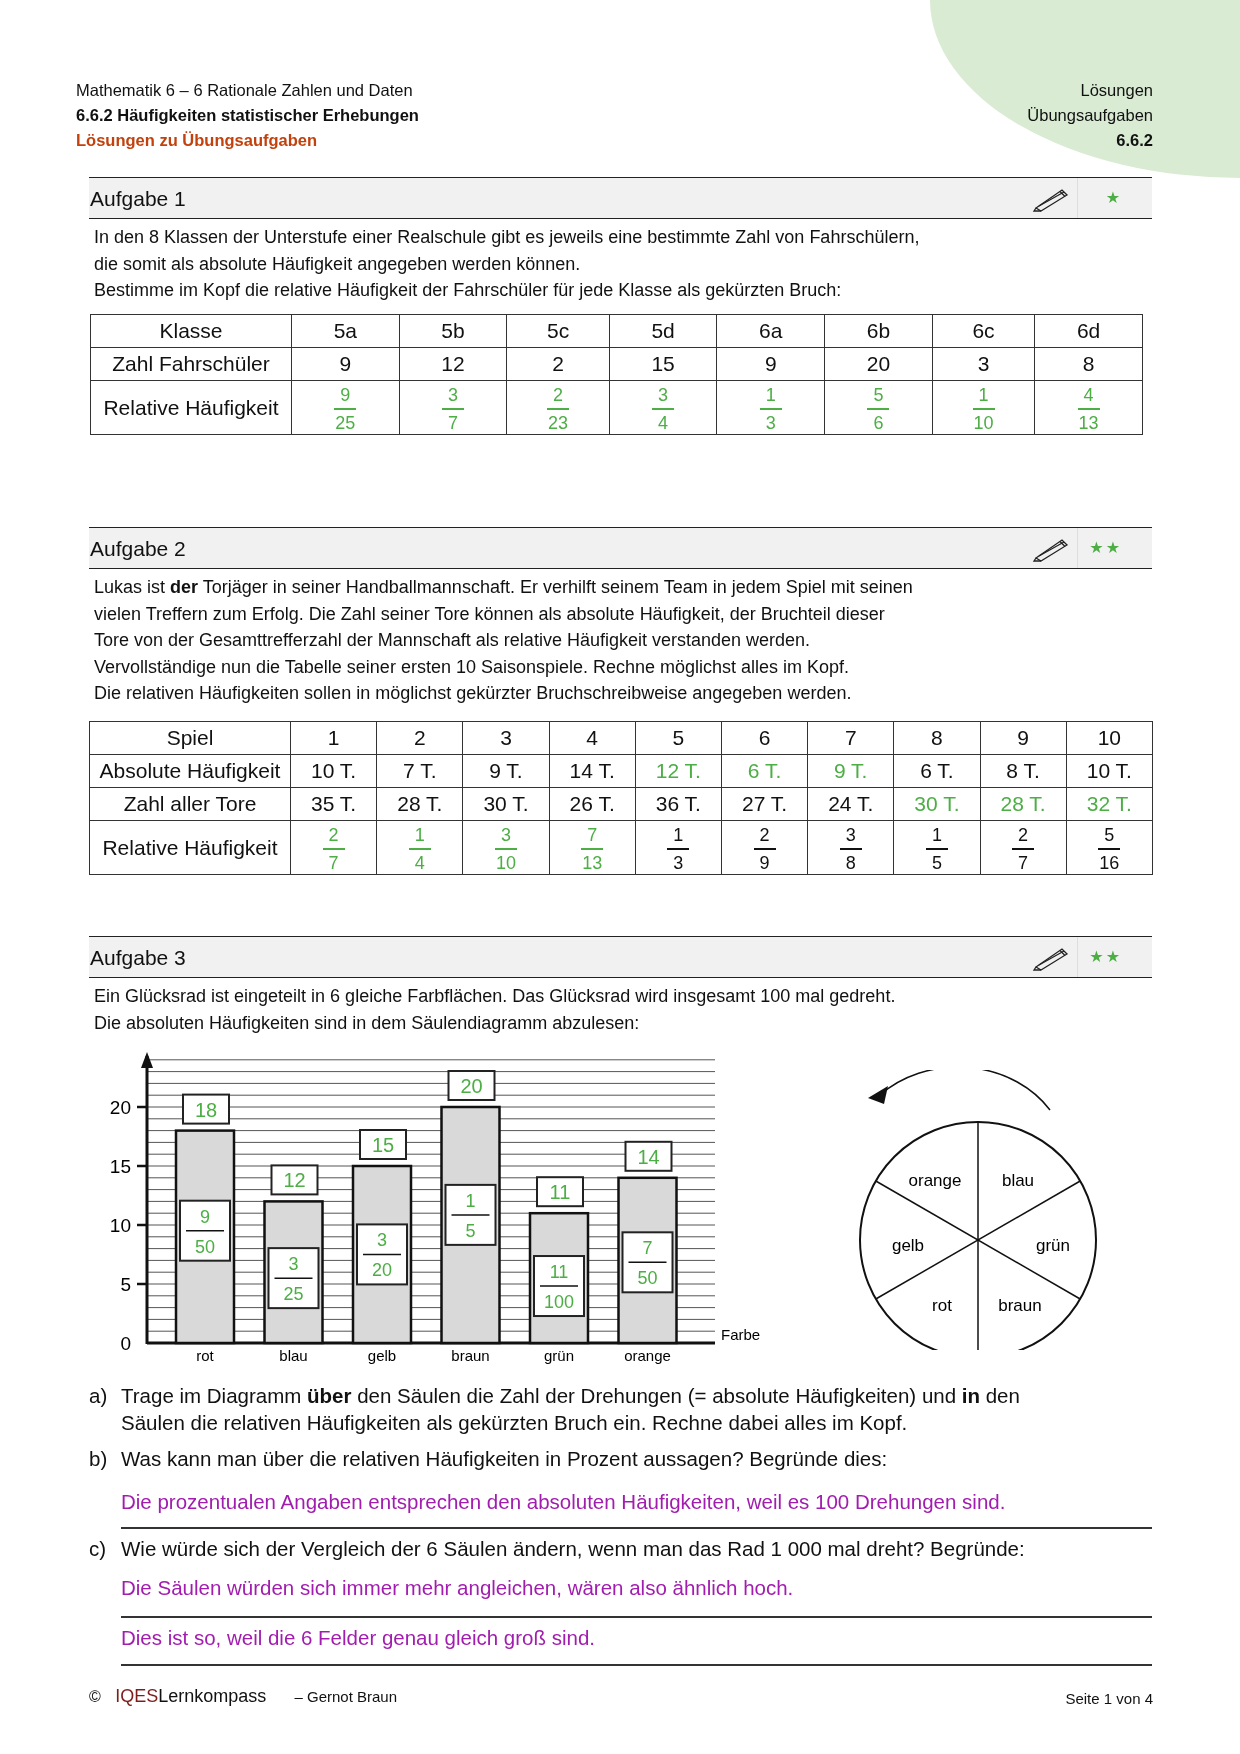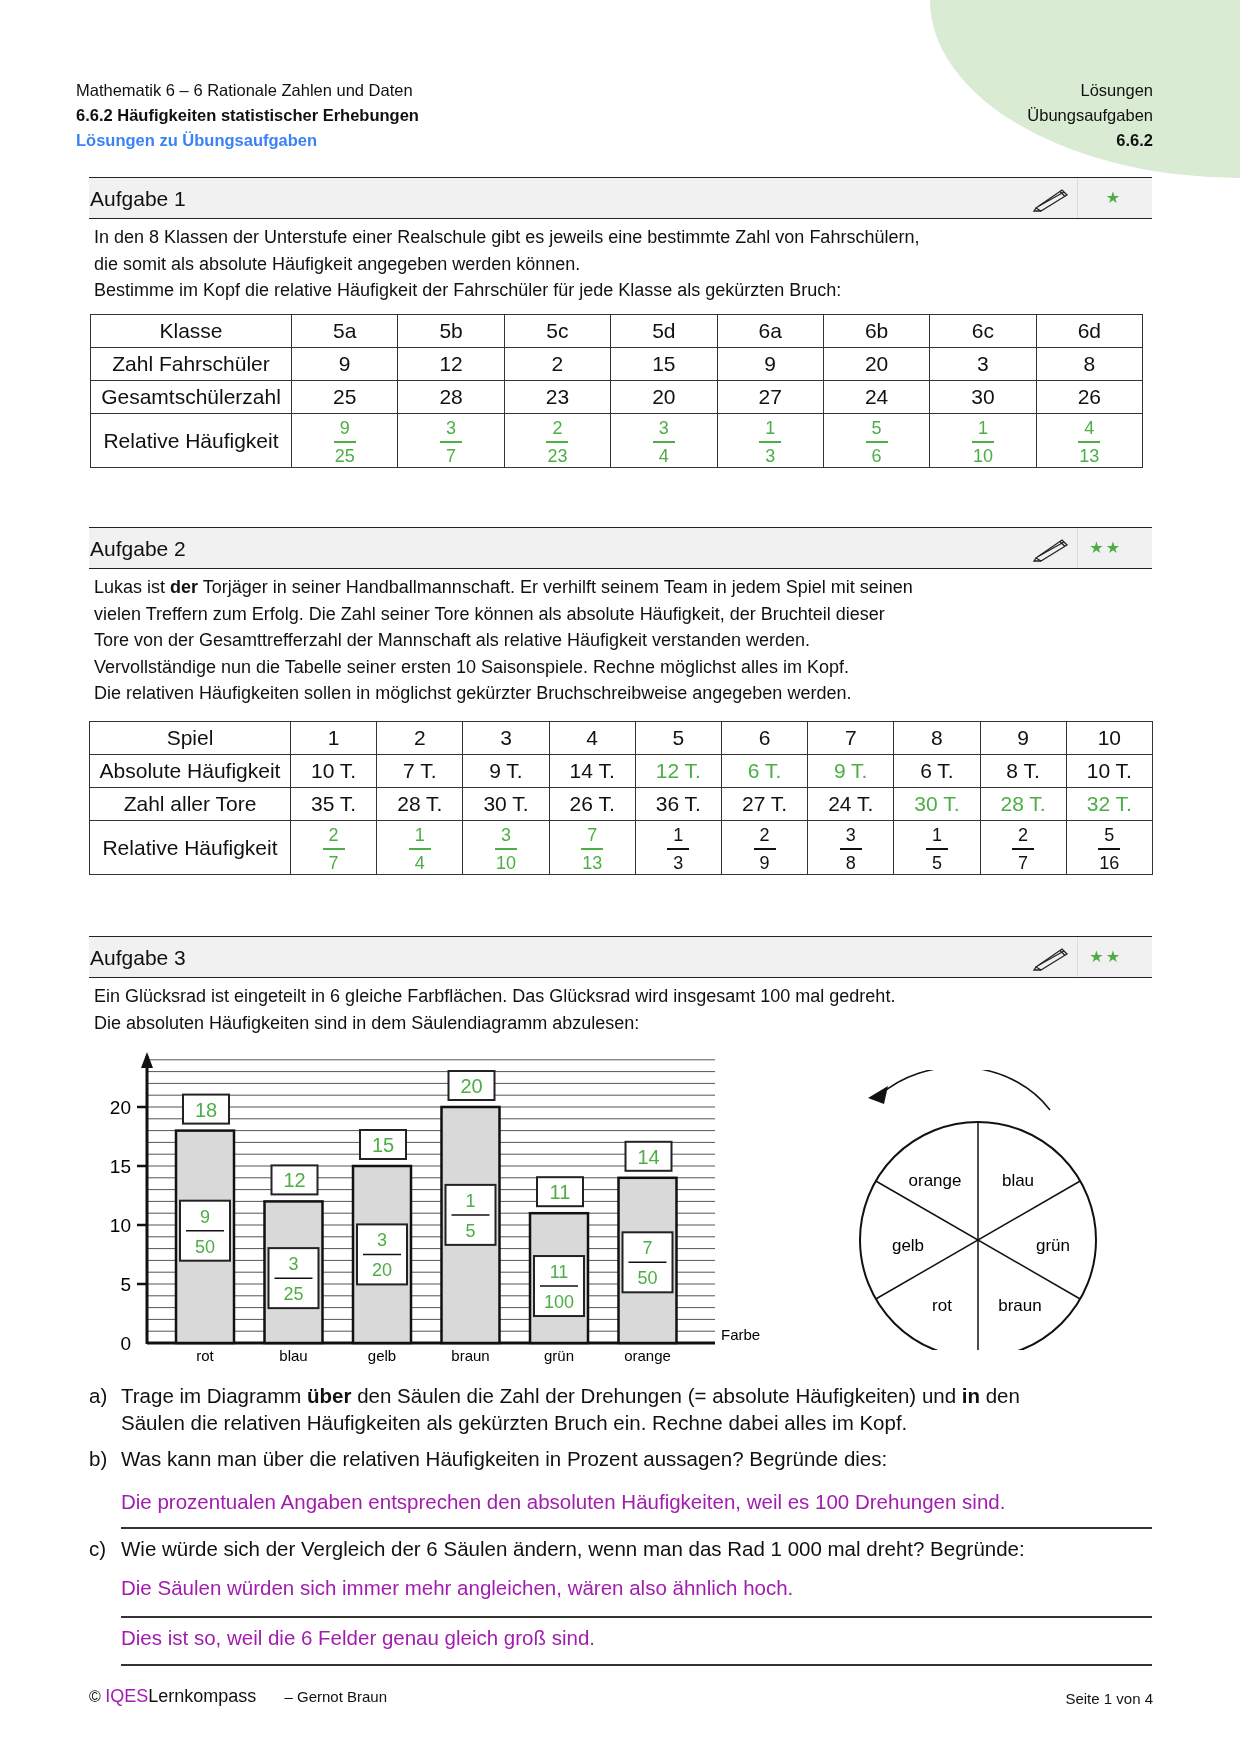--- a/index.html
+++ b/index.html
@@ -1,20 +1,20 @@
 <!DOCTYPE html>
 <html><head>
 <meta charset="utf-8">
 <style>
   html,body{margin:0;padding:0;background:#fff;}
   body{width:1240px;height:1754px;position:relative;overflow:hidden;font-family:"Liberation Sans",sans-serif;color:#111;}
   .corner{position:absolute;left:930px;top:0;width:310px;height:178px;background:#d9ebd3;border-bottom-left-radius:100% 100%;}
   .hdr-left{position:absolute;left:76px;top:78px;font-size:16.5px;line-height:25px;}
   .hdr-left .b{font-weight:bold;}
-  .hdr-left .g{color:#3b82f6;font-weight:bold;}
+  .hdr-left .g{color:#c2410c;font-weight:bold;}
   .hdr-right{position:absolute;right:87px;top:78px;text-align:right;font-size:16.5px;line-height:25px;}
   .hdr-right .b{font-weight:bold;}
   .task-head{position:absolute;left:89px;width:1063px;height:42px;background:#f1f1f1;border-top:1.5px solid #222;border-bottom:1.5px solid #222;box-sizing:border-box;}
   .task-head .t{position:absolute;left:1px;top:9px;font-size:21px;}
   .task-head .pencil{position:absolute;right:80px;top:6px;width:40px;height:28px;}
   .task-head .sep{position:absolute;right:74px;top:0;width:1px;height:100%;background:#ddd;}
   .task-head .stars{position:absolute;right:30px;top:10px;font-size:16px;color:#4cae44;letter-spacing:2px;}
   .para{position:absolute;left:94px;width:1070px;font-size:18px;line-height:26.5px;}
   table.grid{position:absolute;border-collapse:collapse;font-size:21px;}
   table.grid td{border:1.5px solid #333;text-align:center;padding:0;}
@@ -22,21 +22,21 @@
   .frac{display:inline-flex;flex-direction:column;align-items:center;font-size:18px;line-height:20px;}
   .frac .bar{height:1.5px;background:currentColor;width:100%;min-width:22px;margin:3px 0;}
   .chart{position:absolute;left:95px;top:1050px;width:700px;height:320px;}
   .wheel{position:absolute;left:840px;top:1070px;width:280px;height:280px;}
   .q{position:absolute;left:89px;font-size:20.5px;line-height:26.5px;}
   .q .lbl{position:absolute;left:0;top:0;}
   .q .txt{position:absolute;left:32px;top:0;width:1040px;}
   .ans{position:absolute;left:121px;font-size:20.5px;color:#a21caf;}
   .rule{position:absolute;left:121px;width:1031px;height:1.5px;background:#333;}
   .footer{position:absolute;left:89px;top:1686px;font-size:16px;}
-  .footer .iqes{color:#a21caf;}
+  .footer .iqes{color:#7f1d1d;margin-left:10px;}
   .footer .lk{font-size:18px;}
   .footer .author{font-size:15px;padding-left:24px;}
   .page{position:absolute;right:87px;top:1690px;font-size:15px;}
 </style>
 </head>
 <body>
 
 <div class="corner"></div>
 
 <div class="hdr-left">
@@ -84,31 +84,20 @@
       <tr style="height:33px">
         <td style="width:200px">Zahl Fahrschüler</td>
         <td>9</td>
         <td>12</td>
         <td>2</td>
         <td>15</td>
         <td>9</td>
         <td>20</td>
         <td>3</td>
         <td>8</td>
-      </tr>
-      <tr style="height:33px">
-        <td style="width:200px">Gesamtschülerzahl</td>
-        <td>25</td>
-        <td>28</td>
-        <td>23</td>
-        <td>20</td>
-        <td>27</td>
-        <td>24</td>
-        <td>30</td>
-        <td>26</td>
       </tr>
       <tr style="height:54px">
         <td>Relative Häufigkeit</td>
         <td><span class="frac green">
             <span>9</span>
             <span class="bar"></span>
             <span>25</span>
           </span></td>
         <td><span class="frac green">
             <span>3</span>

